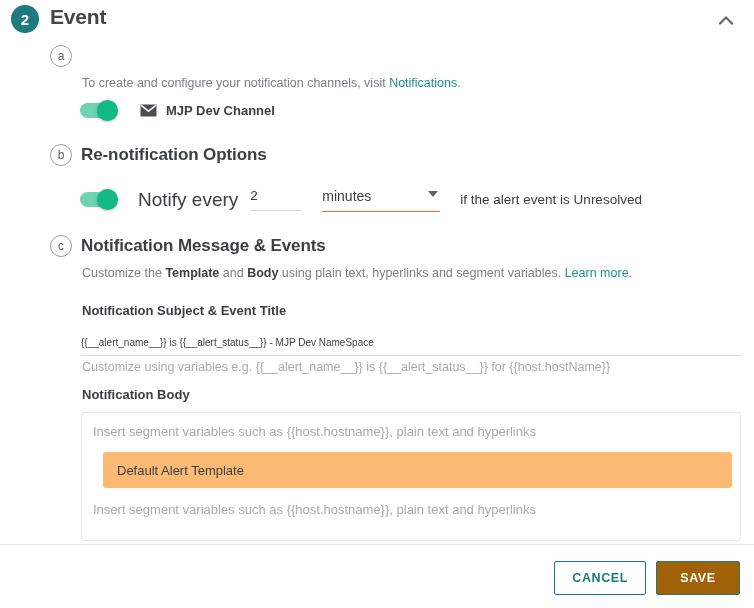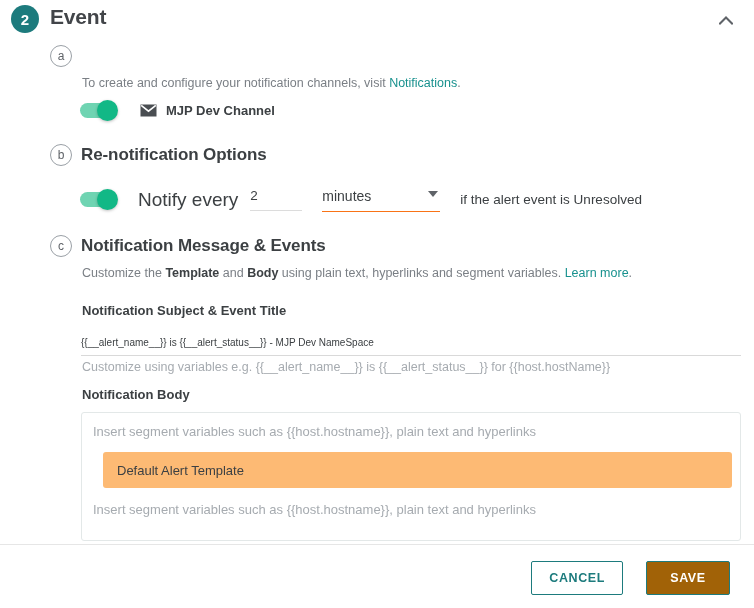--- a/index.html
+++ b/index.html
@@ -140,21 +140,21 @@
     width: 629px; height: 36px;
     background: #fdba74; border-radius: 3px;
     display: flex; align-items: center;
     padding-left: 14px;
     font-size: 13px; color: #3c4043;
     cursor: pointer;
   }
 
   
   .divider { position: absolute; left: 0; top: 544px; width: 754px; height: 1px; background: #e6e6e6; }
-  .footer { position: absolute; right: 24px; top: 561px; display: flex; align-items: flex-start; gap: 23px; }
+  .footer { position: absolute; right: 14px; top: 561px; display: flex; align-items: flex-start; gap: 10px; }
   .btn {
     height: 34px; min-width: 84px;
     border-radius: 2px; cursor: pointer;
     font-family: "Liberation Sans", sans-serif;
     font-size: 12.5px; font-weight: bold; letter-spacing: .6px;
     display: flex; align-items: center; justify-content: center;
   }
   .btn-cancel { background: #fff; color: #1d7b7d; border: 1px solid #1d7b7d; padding: 0 17px; }
   .btn-save { background: #a16207; color: #fff; border: 1px solid #1d7b7d; padding: 0 19px; }
 </style>

